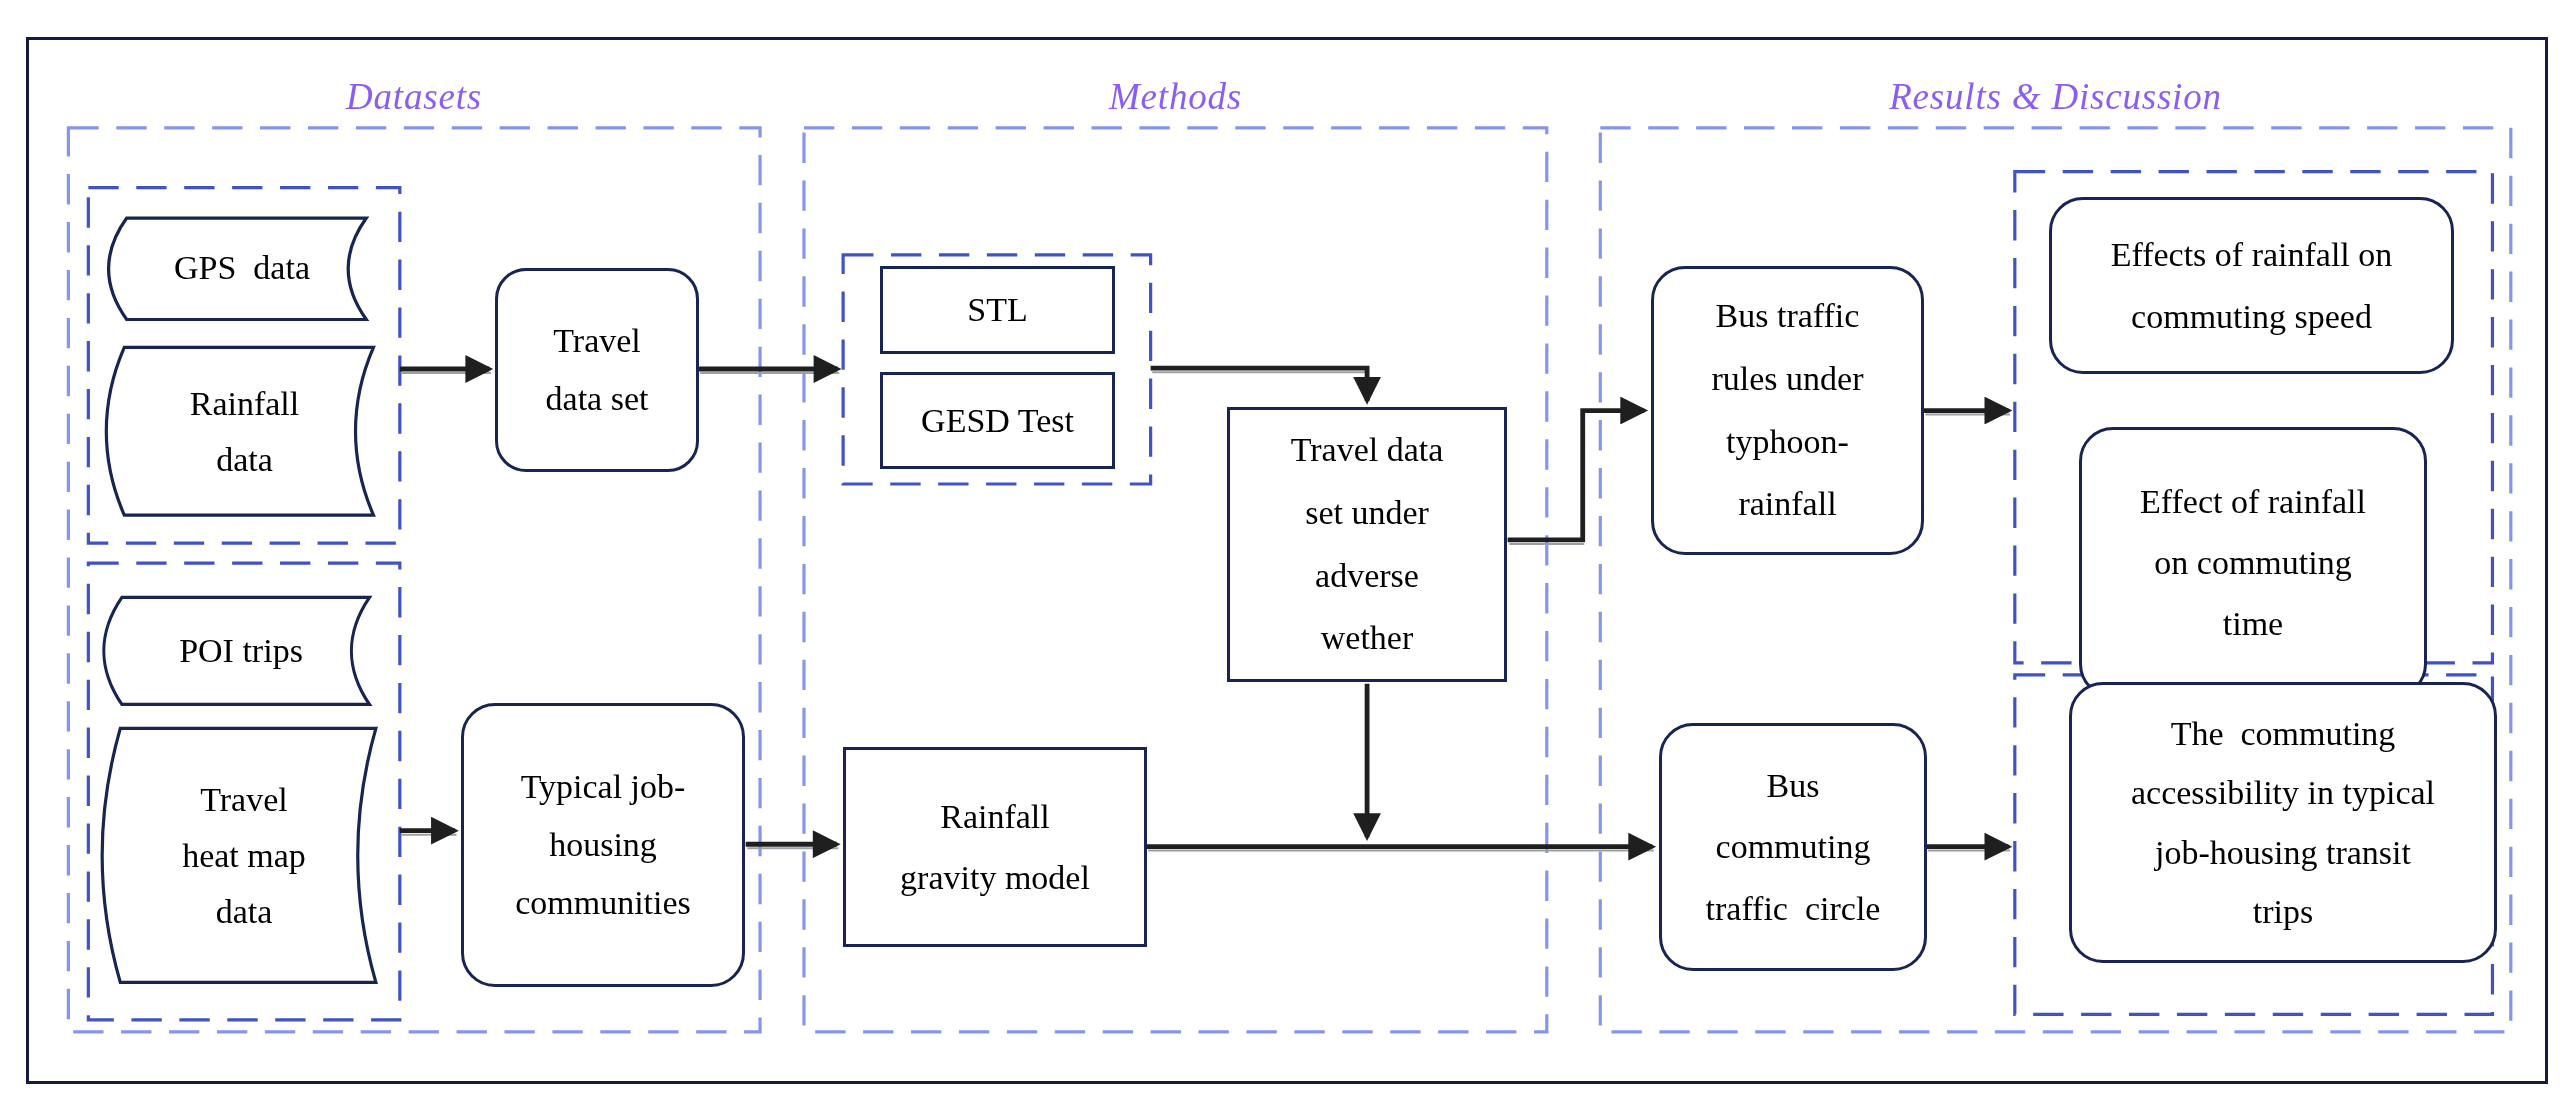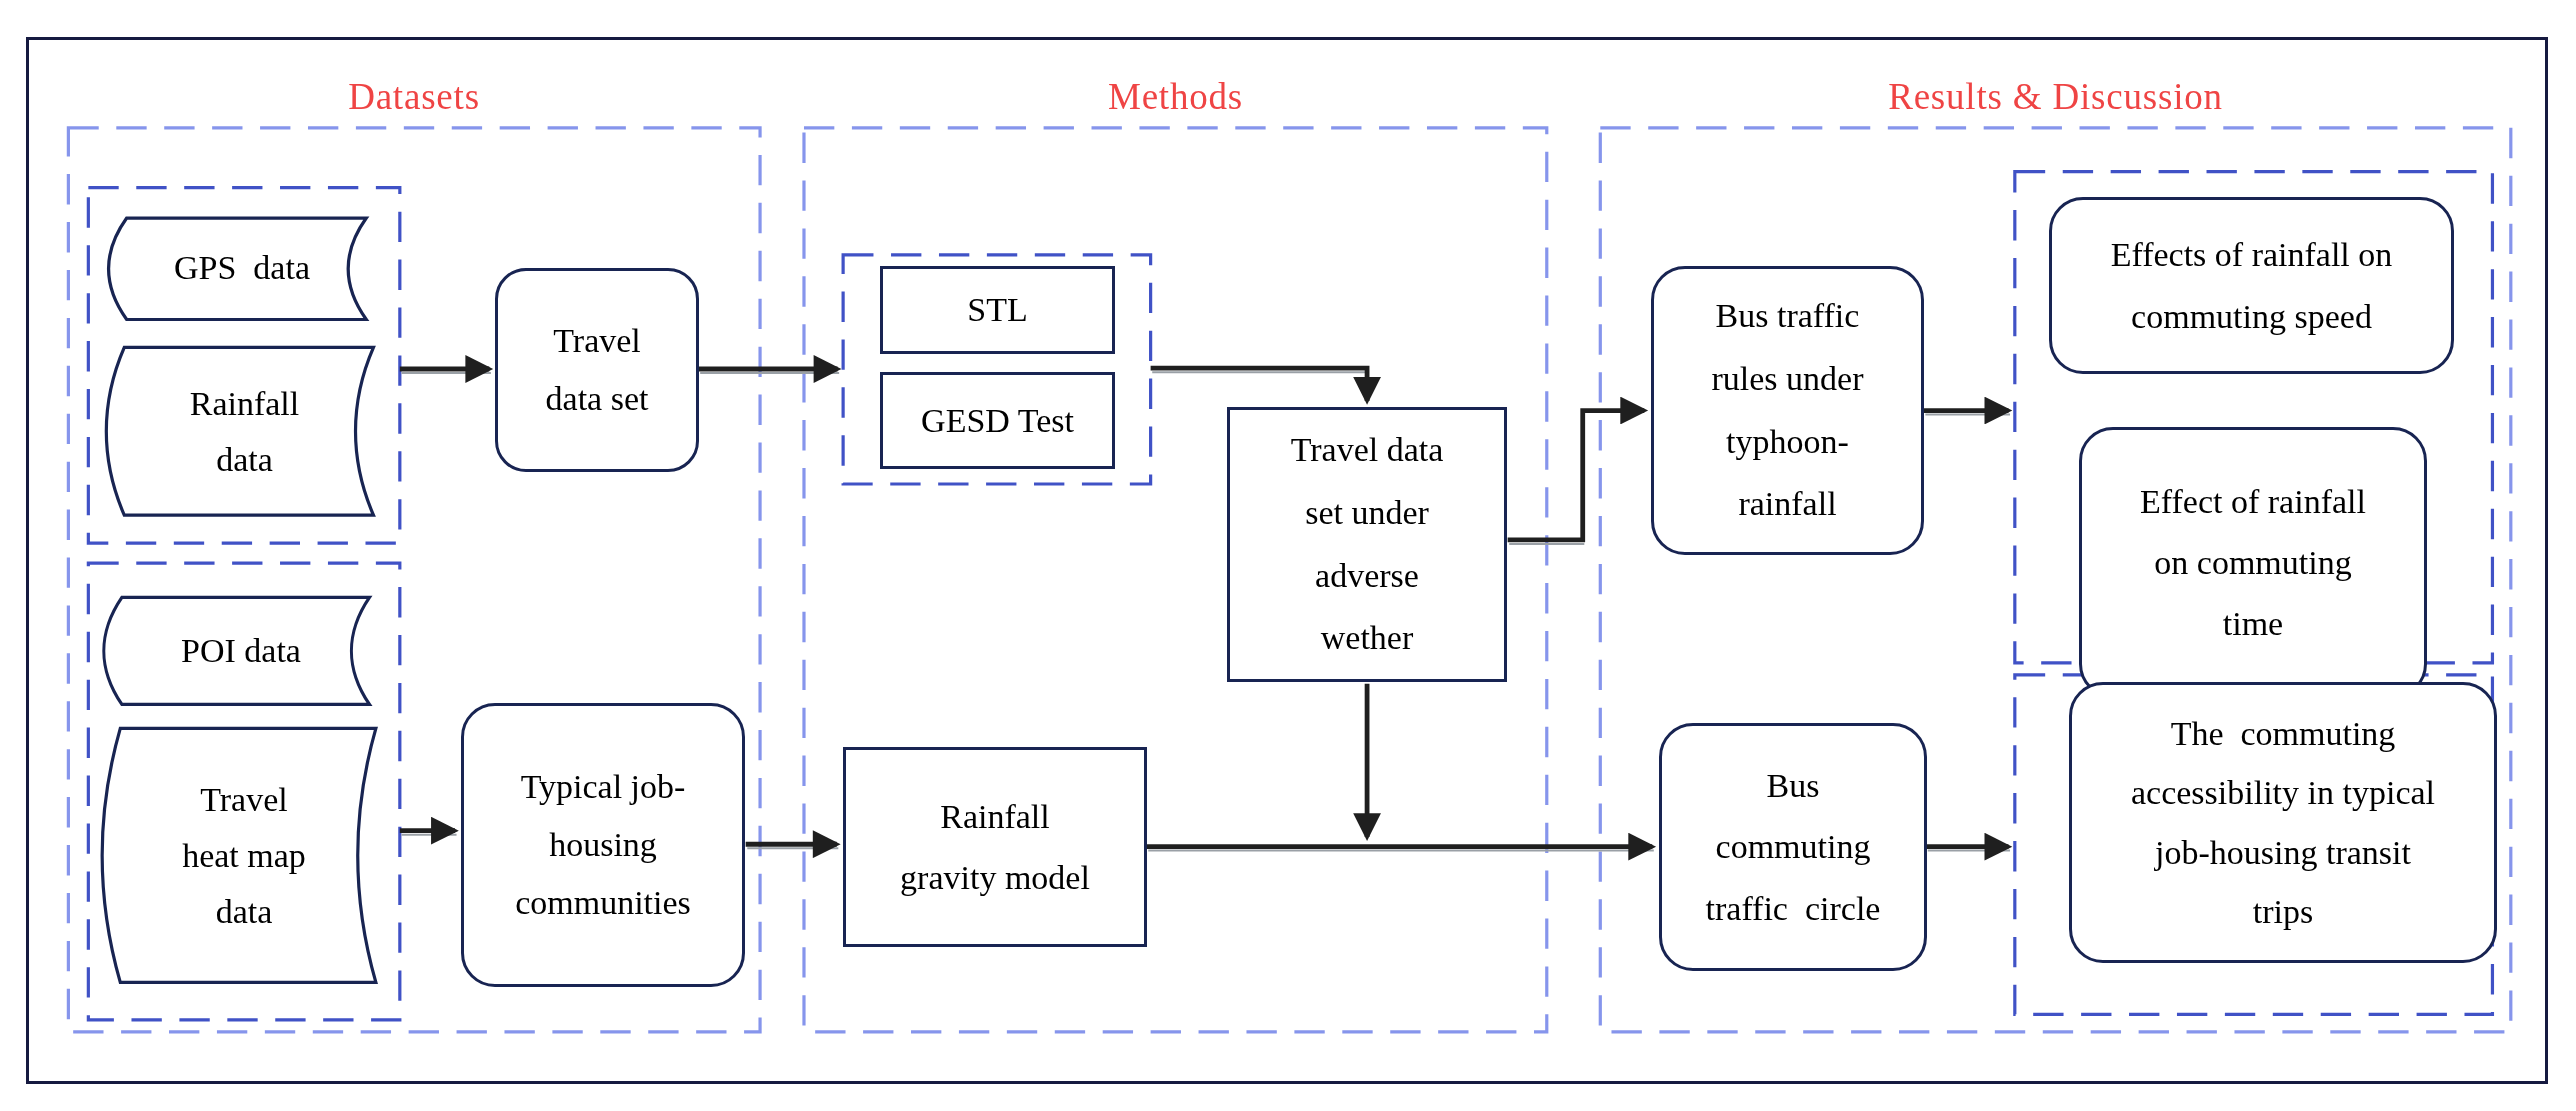--- a/index.html
+++ b/index.html
@@ -7,21 +7,21 @@
     position:relative;width:2576px;height:1111px;background:#ffffff;overflow:hidden;
     font-family:"Liberation Serif","DejaVu Serif",serif;color:#000;
   }
   #frame{
     position:absolute;left:26px;top:37px;width:2522px;height:1047px;
     border:3.2px solid #161a40;box-sizing:border-box;
   }
   #diagram-svg{position:absolute;left:0;top:0;}
   .hdr{
     position:absolute;height:48px;display:flex;align-items:center;justify-content:center;
-    font-size:37px;letter-spacing:0.8px;color:#ef4444;
+    font-size:37px;letter-spacing:0.8px;color:#8b5cf6;font-style:italic;
   }
   .node{
     position:absolute;border:3.2px solid #182452;background:#ffffff;box-sizing:border-box;
     display:flex;align-items:center;justify-content:center;text-align:center;
     font-size:34px;line-height:1.7;white-space:pre-wrap;
   }
   .rounded{border-radius:34px;}
   .r36{border-radius:29px;}
   .shape-label{
     position:absolute;display:flex;align-items:center;justify-content:center;text-align:center;
@@ -89,21 +89,21 @@
       <path d="M1711,856 V1048" marker-end="url(#ah)"></path>
       <path d="M2411,1060 H2514" marker-end="url(#ah)"></path>
       <path d="M500,1040 H569" marker-end="url(#ah)"></path>
       <path d="M933,1057 H1047" marker-end="url(#ah)"></path>
     </g>
   </svg>
 
   <div class="shape-label" style="left:118px;top:218px;width:248px;height:101px;">GPS  data</div>
   <div class="shape-label" style="left:116px;top:348px;width:257px;height:168px;">Rainfall
 data</div>
-  <div class="shape-label" style="left:113px;top:598px;width:256px;height:107px;">POI data</div>
+  <div class="shape-label" style="left:113px;top:598px;width:256px;height:107px;">POI trips</div>
   <div class="shape-label" style="left:112px;top:729px;width:264px;height:254px;">Travel
 heat map
 data</div>
 
   <div class="node r36" style="left:495px;top:268px;width:204px;height:204px;border-radius:31px;"><span>Travel
 data set</span></div>
 
   <div class="node rounded" style="left:461px;top:703px;width:284px;height:284px;"><span>Typical job-
 housing
 communities</span></div>

